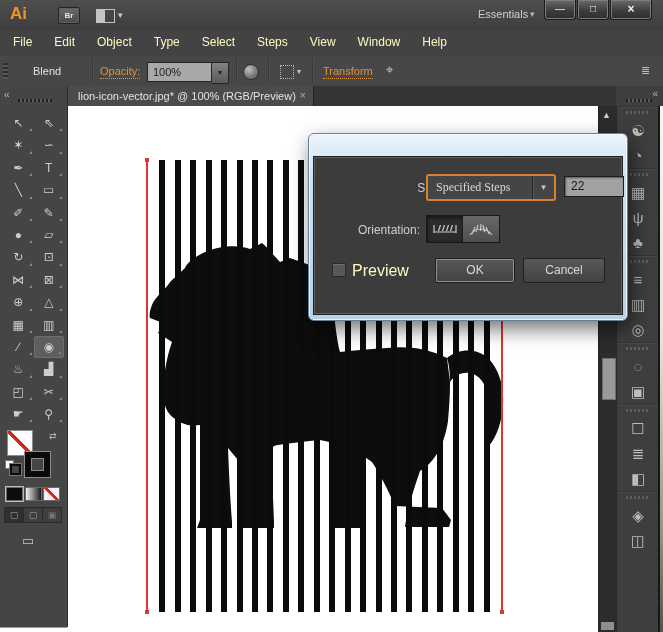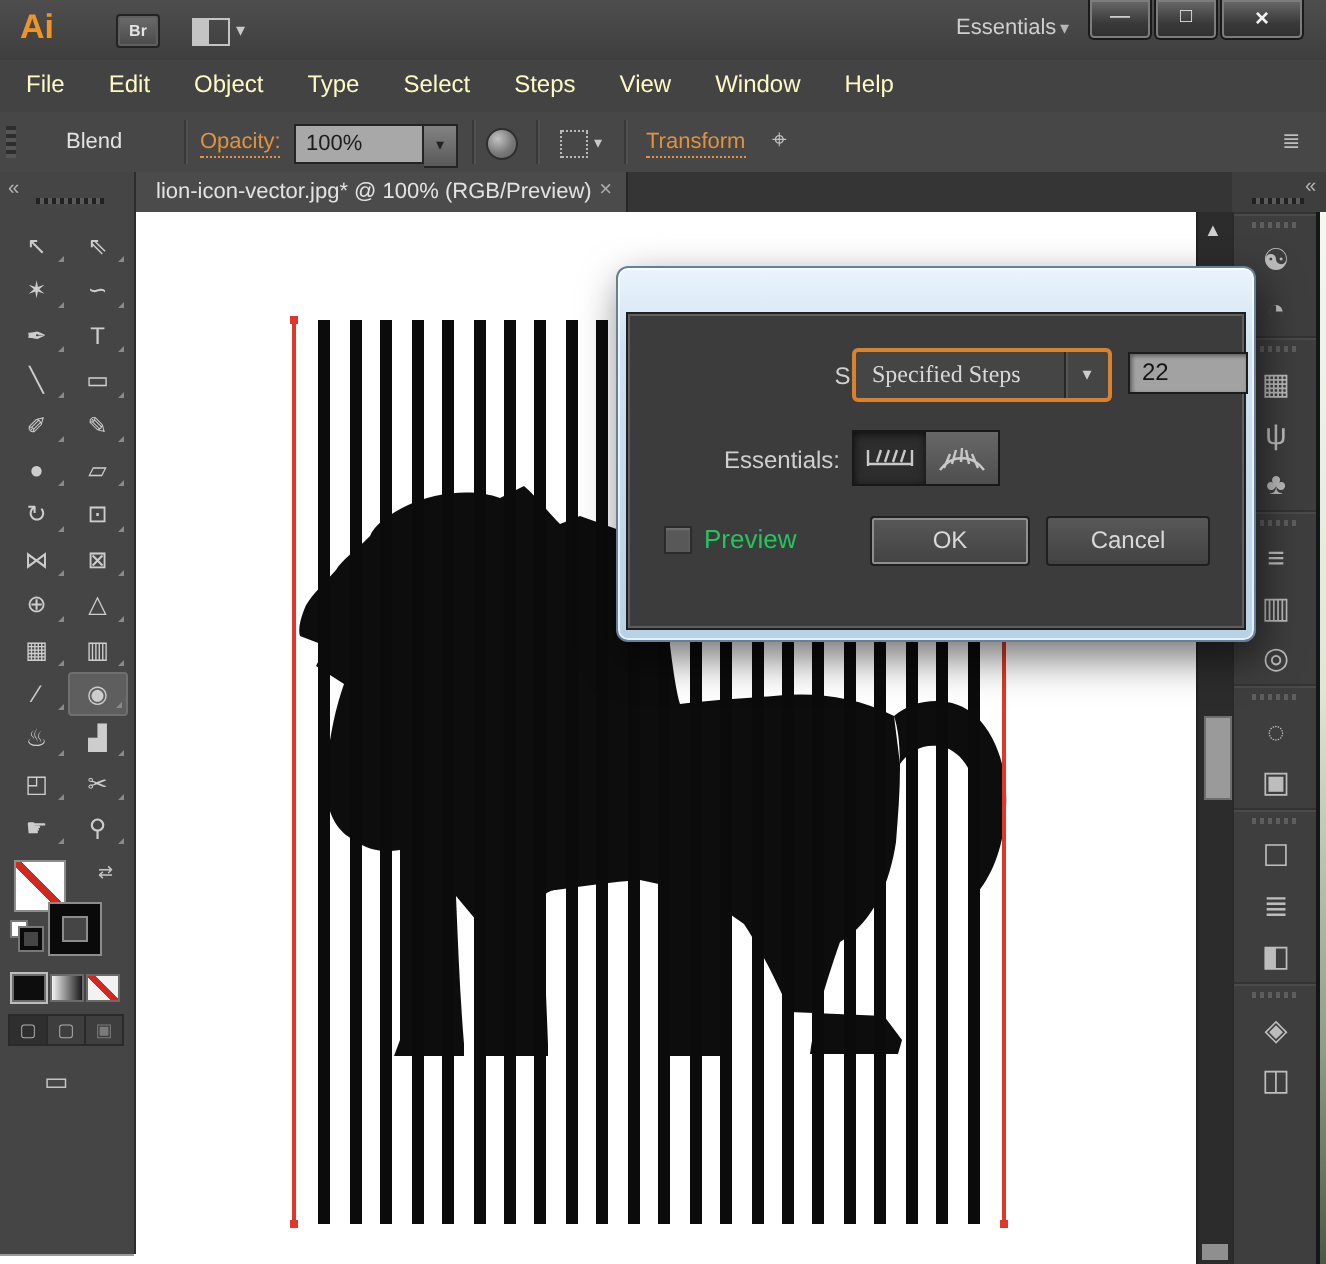--- a/index.html
+++ b/index.html
@@ -134,21 +134,21 @@
      box-shadow:inset 1px 0 0 #565656;color:#cccccc;font-size:9px;text-align:center;line-height:23px;}
   #steps-input{position:absolute;left:250px;top:19px;width:52px;height:19px;background:#a2a2a2;
      border:1px solid #1c1c1c;box-shadow:inset 1px 1px 2px rgba(0,0,0,.45);
      color:#141414;font-size:12px;line-height:19px;padding-left:6px;}
   .obtn{position:absolute;top:58px;width:36px;height:26px;border:1px solid #181818;}
   #orient-vertical{left:112px;background:#2d2d2d;box-shadow:inset 0 1px 4px rgba(0,0,0,.7);}
   #orient-path{left:149px;background:linear-gradient(#676767,#4e4e4e);border-left:none;}
   .obtn svg{display:block;margin:6px auto 0;}
   #preview-box{position:absolute;left:18px;top:106px;width:12px;height:12px;background:#585858;
      border:1px solid #2b2b2b;box-shadow:inset 0 1px 1px rgba(255,255,255,.15);}
-  #preview-label{position:absolute;left:38px;top:105px;font-size:13px;color:#22c55e;}
+  #preview-label{position:absolute;left:38px;top:105px;font-size:16px;color:#fef9c3;}
   .dbtn{position:absolute;top:101px;height:23px;background:linear-gradient(#585858,#424242);
      border:1px solid #1f1f1f;border-radius:2px;color:#d9d9d9;font-size:12px;text-align:center;line-height:23px;}
   #ok-btn{left:121px;width:78px;box-shadow:inset 0 0 0 1px #8f8f8f;}
   #cancel-btn{left:209px;width:80px;}
 </style>
 </head>
 <body>
 
 <div id="titlebar" class="abs">
   <div id="ai-logo" class="abs">Ai</div>
@@ -331,21 +331,21 @@
 
 <div id="dialog" class="abs">
   <div id="dlg-body">
     <div id="spacing-label" class="dlabel">Spacing:</div>
     <div id="spacing-select">
       <div id="spacing-value">Specified Steps</div>
       <div id="spacing-arrow-box">▾</div>
     </div>
     <div id="steps-input">22</div>
 
-    <div id="orientation-label" class="dlabel">Essentials:</div>
+    <div id="orientation-label" class="dlabel">Orientation:</div>
     <div id="orient-vertical" class="obtn">
       <svg width="26" height="14" viewBox="0 0 26 14">
         <path d="M2 3v8 M24 3v8 M2 10h22 M6.5 9l2-6 M10.5 9l2-6 M14.5 9l2-6 M18.5 9l2-6" stroke="#c8c8c8" stroke-width="1.2" fill="none"></path>
       </svg>
     </div>
     <div id="orient-path" class="obtn">
       <svg width="26" height="14" viewBox="0 0 26 14">
         <path d="M2 13 C8 5 18 5 24 13 M4 12l3-7 M8 10l2-7 M12.5 9l0.5-7 M16.5 10l-1.5-7 M21 12l-3-7" stroke="#c8c8c8" stroke-width="1.2" fill="none"></path>
       </svg>
     </div>

